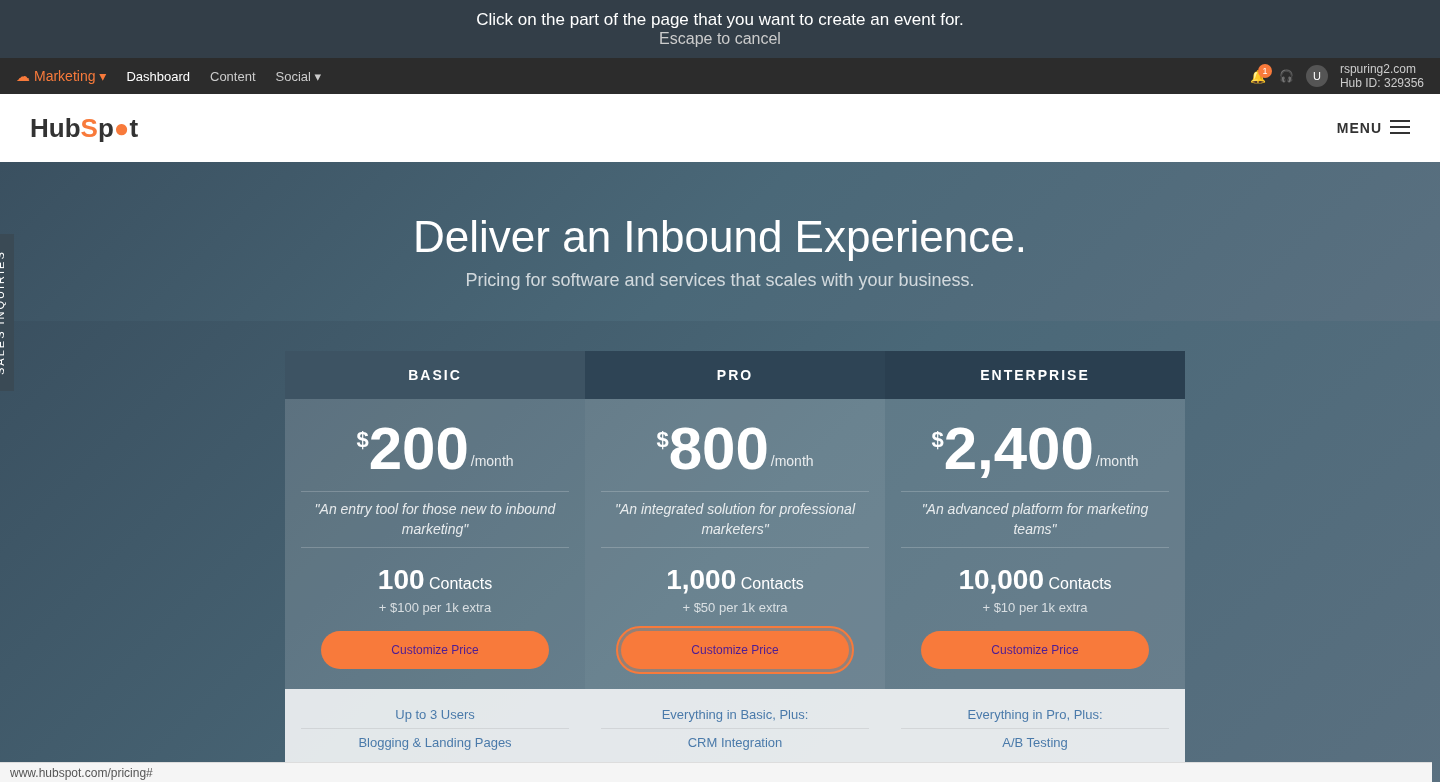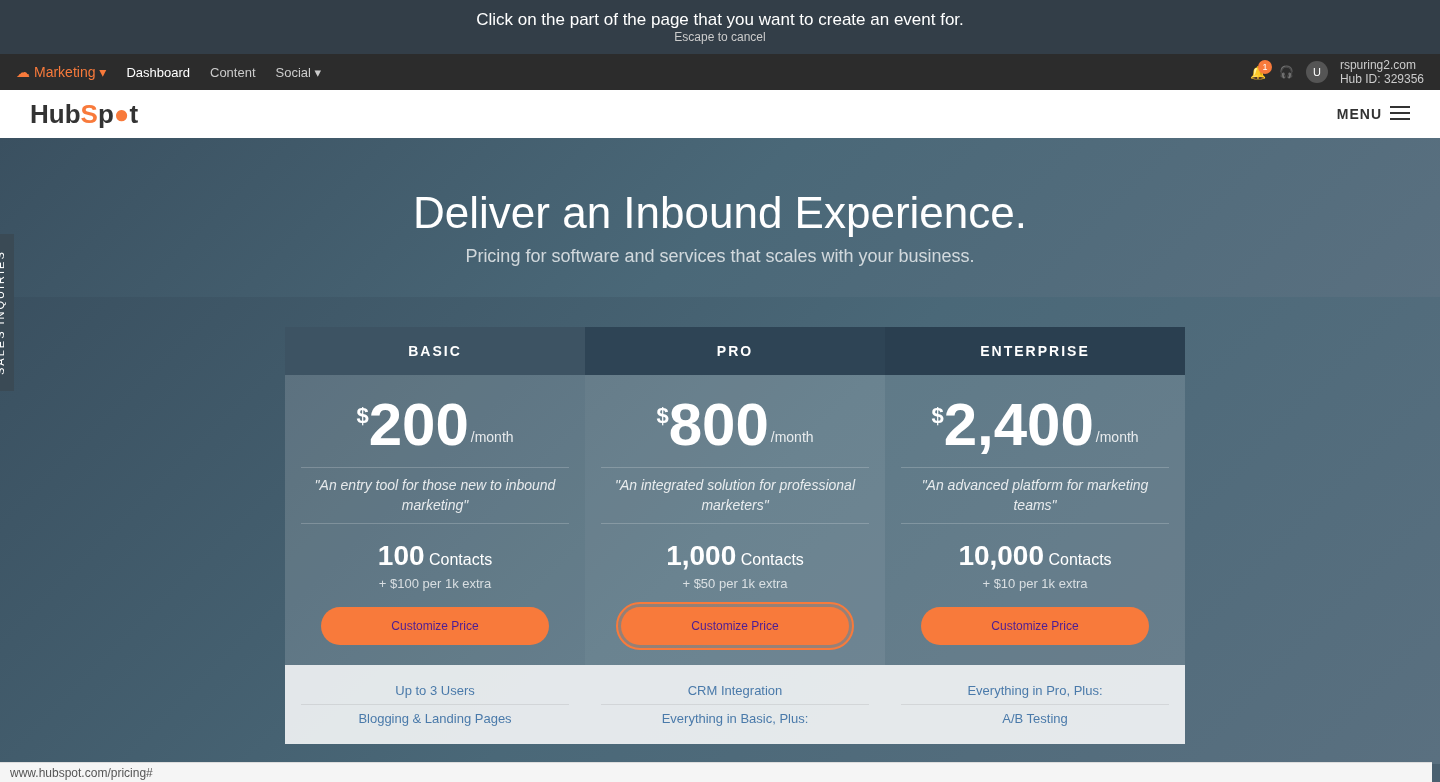--- a/index.html
+++ b/index.html
@@ -12,21 +12,21 @@
       text-align: center;
       padding: 10px 20px;
       position: relative;
       z-index: 100;
     }
     .notification-bar .main-text {
       font-size: 17px;
       font-weight: 500;
     }
     .notification-bar .sub-text {
-      font-size: 12px;
+      font-size: 16px;
       color: #ccc;
     }
 
     
     .top-nav {
       background: #2c2c2c;
       height: 36px;
       display: flex;
       align-items: center;
       padding: 0 16px;
@@ -81,21 +81,21 @@
       height: 14px;
       font-size: 9px;
       display: flex;
       align-items: center;
       justify-content: center;
     }
 
     
     .site-header {
       background: white;
-      height: 48px;
+      height: 68px;
       display: flex;
       align-items: center;
       padding: 0 30px;
       justify-content: space-between;
     }
     .hubspot-logo {
       font-size: 26px;
       font-weight: bold;
       color: #333;
     }
@@ -393,22 +393,22 @@
         </div>
         <div class="card-desc">"An integrated solution for professional marketers"</div>
         <div class="contacts-line">
           <span class="contacts-count">1,000</span>
           <span class="contacts-label">Contacts</span>
         </div>
         <div class="contacts-extra">+ $50 per 1k extra</div>
         <button class="customize-btn highlighted">Customize Price</button>
       </div>
       <div class="card-footer">
+        <div class="card-footer-item">Everything in Basic, Plus:</div>
         <div class="card-footer-item">CRM Integration</div>
-        <div class="card-footer-item">Everything in Basic, Plus:</div>
       </div>
     </div>
 
     <div class="pricing-card">
       <div class="card-header enterprise">
         <span>ENTERPRISE</span>
       </div>
       <div class="card-body enterprise">
         <div class="price-line">
           <span class="price-dollar">$</span>

